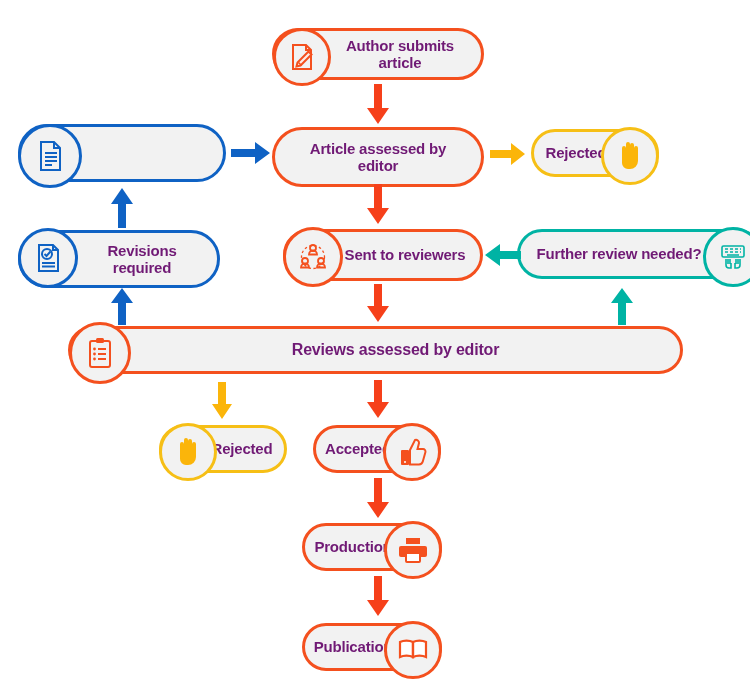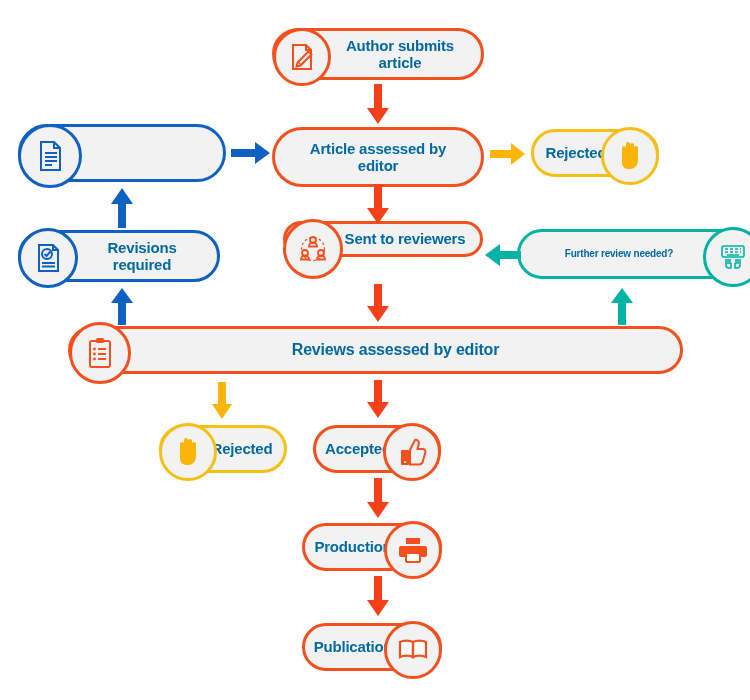--- a/index.html
+++ b/index.html
@@ -16,21 +16,21 @@
     box-sizing:border-box;
     background:#f2f2f2;
     border-radius:999px;
     display:flex;
     align-items:center;
     border-width:3px;
     border-style:solid;
   }
   .node .label{
     font-weight:bold;
-    color:#0369a1;
+    color:#701a75;
     line-height:1.15;
     white-space:pre-line;
     text-align:center;
     flex:1 1 auto;
     z-index:2;
     letter-spacing:-0.2px;
   }
   
   .badge{
     position:absolute;
@@ -117,34 +117,34 @@
         <path d="M11 0 h8 v24 h7 l-11 16 -11 -16 h7 z" fill="#f6401a"></path>
       </svg>
   </div>
 
   <div class="arrow" style="left:108px;top:188px;">
     <svg width="28" height="42" viewBox="0 0 28 42">
         <path d="M14 0 l11 16 h-7 v24 h-8 v-24 h-7 z" fill="#0f62c4"></path>
       </svg>
   </div>
 
-  <div class="node c-blue" style="left:18px;top:230px;width:202px;height:52px;padding-left:58px;padding-right:12px;justify-content:flex-end;">
+  <div class="node c-blue" style="left:18px;top:230px;width:202px;height:58px;padding-left:58px;padding-right:12px;justify-content:flex-end;">
     <div class="badge c-blue" style="left:-3px;top:-5px;width:60px;height:60px;">
       <svg width="30" height="32" viewBox="0 0 30 32">
         <path d="M6 3 h14 l5 5 v21 h-19 z" fill="none" stroke="#0f62c4" stroke-width="2"></path>
         <path d="M20 3 v5 h5" fill="none" stroke="#0f62c4" stroke-width="2"></path>
         <circle cx="14" cy="12" r="5" fill="none" stroke="#0f62c4" stroke-width="2"></circle>
         <path d="M11.5 12 l2 2 4 -4.5" fill="none" stroke="#0f62c4" stroke-width="2"></path>
         <path d="M9 21 h13 M9 24.5 h13" stroke="#0f62c4" stroke-width="2"></path>
       </svg>
     </div>
     <span class="label" style="font-size:15px;">Revisions required</span>
   </div>
 
-  <div class="node c-orange" style="left:283px;top:221px;width:200px;height:36px;padding-left:56px;padding-right:12px;justify-content:center;">
+  <div class="node c-orange" style="left:283px;top:229px;width:200px;height:52px;padding-left:56px;padding-right:12px;justify-content:center;">
     <div class="badge c-orange" style="left:-3px;top:-5px;width:60px;height:60px;">
       <svg width="32" height="32" viewBox="0 0 32 32">
         <circle cx="16" cy="16" r="11.5" fill="none" stroke="#f4501e" stroke-width="1.3" stroke-dasharray="2.5 2.5"></circle>
         <circle cx="16" cy="7" r="3" fill="none" stroke="#f4501e" stroke-width="1.8"></circle>
         <path d="M12 13.5 a4 4 0 0 1 8 0 z" fill="none" stroke="#f4501e" stroke-width="1.8"></path>
         <circle cx="8" cy="20" r="3" fill="none" stroke="#f4501e" stroke-width="1.8"></circle>
         <path d="M4 26.5 a4 4 0 0 1 8 0 z" fill="none" stroke="#f4501e" stroke-width="1.8"></path>
         <circle cx="24" cy="20" r="3" fill="none" stroke="#f4501e" stroke-width="1.8"></circle>
         <path d="M20 26.5 a4 4 0 0 1 8 0 z" fill="none" stroke="#f4501e" stroke-width="1.8"></path>
       </svg>
@@ -152,21 +152,21 @@
     <span class="label" style="font-size:15px;">Sent to reviewers</span>
   </div>
 
   <div class="arrow" style="left:485px;top:243px;">
     <svg width="36" height="24" viewBox="0 0 36 24">
         <path d="M36 8 h-21 v-7 l-15 11 15 11 v-7 h21 z" fill="#00b3a4"></path>
       </svg>
   </div>
 
   <div class="node c-teal" style="left:517px;top:229px;width:246px;height:50px;padding-left:14px;padding-right:56px;justify-content:center;">
-    <span class="label" style="font-size:10px;">Further review needed?</span>
+    <span class="label" style="font-size:15px;">Further review needed?</span>
     <div class="badge c-teal" style="right:-3px;top:-5px;width:60px;height:60px;">
       <svg width="32" height="32" viewBox="0 0 32 32">
         <rect x="5" y="5" width="22" height="11" rx="1.5" fill="none" stroke="#00b3a4" stroke-width="1.6"></rect>
         <path d="M8 8 h3 M13 8 h3 M18 8 h3 M23 8 h1 M8 11 h3 M13 11 h3 M18 11 h3 M23 11 h1 M10 14 h12" stroke="#00b3a4" stroke-width="1.4"></path>
         <path d="M9 18 v6 a3 3 0 0 0 3 3 h2 v-5 M11 18 v5 M13 18 v5" fill="none" stroke="#00b3a4" stroke-width="1.6"></path>
         <path d="M23 18 v6 a3 3 0 0 1 -3 3 h-2 v-5 M21 18 v5 M19 18 v5" fill="none" stroke="#00b3a4" stroke-width="1.6"></path>
       </svg>
     </div>
   </div>
 

